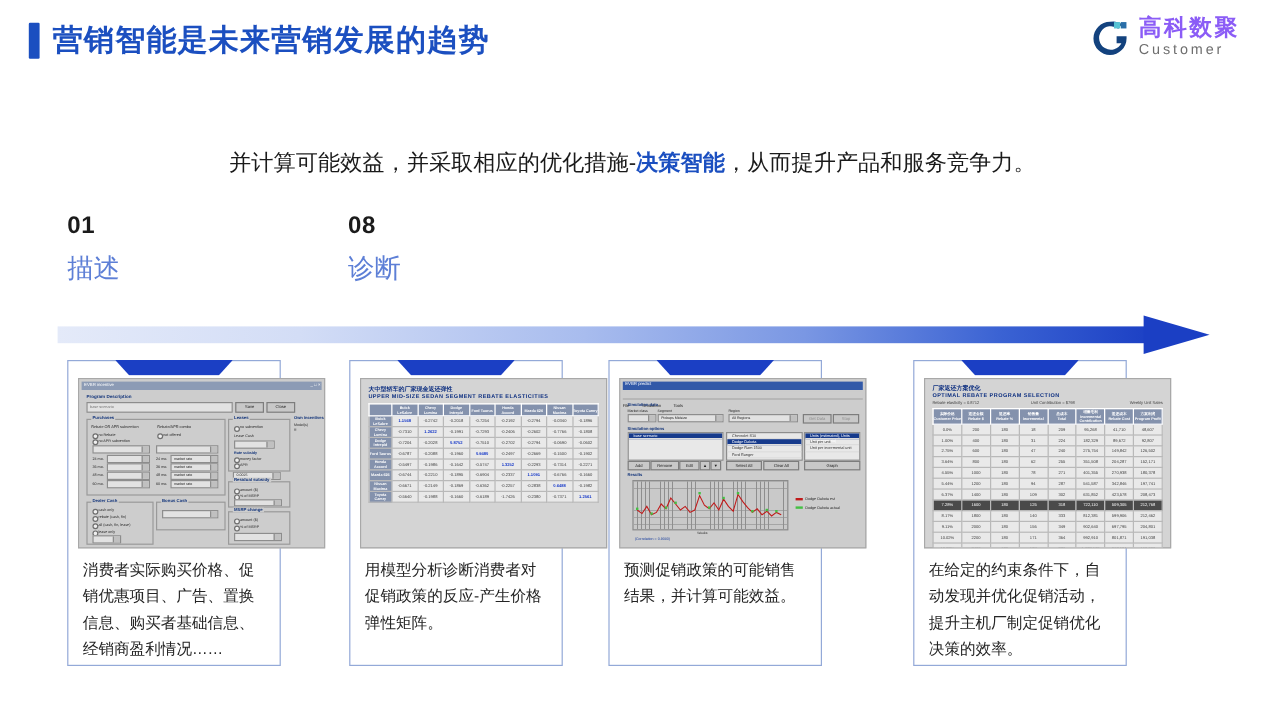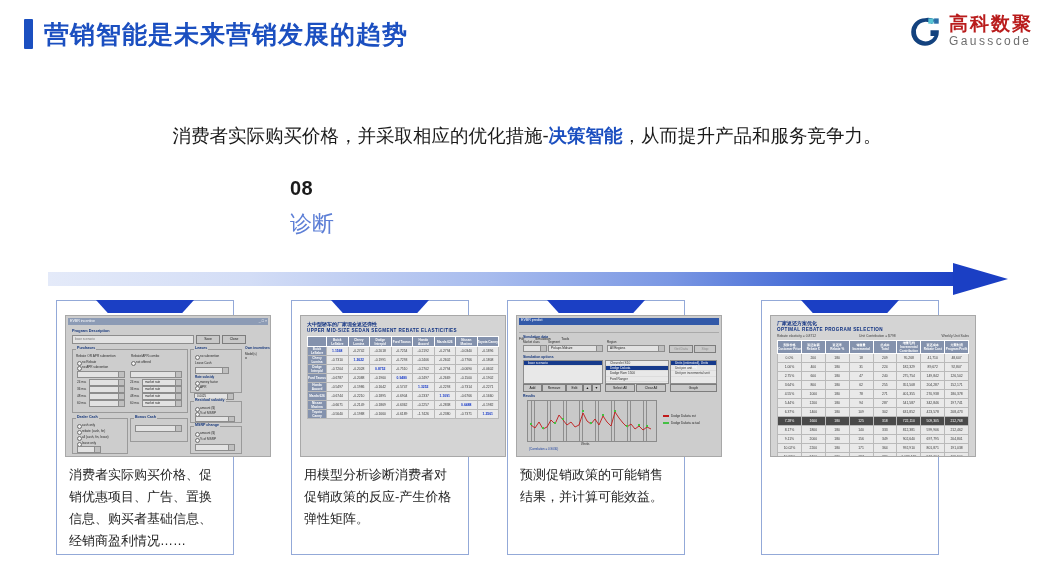--- a/index.html
+++ b/index.html
@@ -10,21 +10,21 @@
     overflow:hidden;position:relative;
   }
   
   .header{position:absolute;left:0;top:0;width:1051px;height:72px;}
   .title-wrap{position:absolute;left:24px;top:19px;display:flex;align-items:center;}
   .title-bar{width:9px;height:30px;background:#1b4fc0;margin-right:11px;border-radius:1px;}
   .title-text{font-size:25px;font-weight:bold;color:#1b4fc0;letter-spacing:1px;line-height:30px;}
   .logo{position:absolute;right:18px;top:14px;display:flex;align-items:center;}
   .logo-mark{width:34px;height:34px;position:relative;margin-right:7px;}
   .logo-text{display:flex;flex-direction:column;justify-content:center;}
-  .logo-cn{font-size:19px;font-weight:bold;color:#b91c1c;letter-spacing:2px;line-height:20px;}
+  .logo-cn{font-size:19px;font-weight:bold;color:#8b5cf6;letter-spacing:2px;line-height:20px;}
   .logo-en{font-size:12px;color:#6e6e6e;letter-spacing:2.4px;line-height:15px;}
 
   
   .para{position:absolute;left:52px;top:88px;width:950px;text-align:center;
         font-size:18.5px;color:#1a1a1a;line-height:32px;}
   .para .hl{color:#1b4fc0;font-weight:bold;}
 
   
   .steps{position:absolute;left:0;top:176px;width:1051px;height:70px;}
   .step{position:absolute;top:0;}
@@ -109,31 +109,35 @@
   <div class="logo">
     <div class="logo-mark">
       <svg width="34" height="34" viewBox="0 0 34 34">
         <path d="M17 3.2 A13.8 13.8 0 1 0 30.8 17 L30.8 15.2 L22.5 15.2 L22.5 21.0 L26.5 21.0 A9.8 9.8 0 1 1 23.9 9.0 L27.2 5.0 A13.7 13.7 0 0 0 17 3.2 Z" fill="#13427e"></path>
         <rect x="20.3" y="3.4" width="5.3" height="5.3" fill="#57c3d4"></rect>
         <rect x="26.1" y="3.4" width="4.6" height="5.3" fill="#2a6ea8"></rect>
       </svg>
     </div>
     <div class="logo-text">
       <div class="logo-cn">高科数聚</div>
-      <div class="logo-en">Gausscode</div>
+      <div class="logo-en">Customer</div>
     </div>
   </div>
 </div>
 
 <div class="para">
   <br>
-  <span>消费者实际购买价格，并采取相应的优化措施-</span><span class="hl">决策智能</span><span>，从而提升产品和服务竞争力。</span>
+  <span>并计算可能效益，并采取相应的优化措施-</span><span class="hl">决策智能</span><span>，从而提升产品和服务竞争力。</span>
 </div>
 
 <div class="steps">
+  <div class="step step0">
+    <div class="step-num">01</div>
+    <div class="step-label">描述</div>
+  </div>
   <div class="step step1">
     <div class="step-num">08</div>
     <div class="step-label">诊断</div>
   </div>
 </div>
 
 <div class="arrow">
   <div class="arrow-shaft"></div>
   <div class="arrow-head"></div>
 </div>
@@ -594,15 +598,16 @@
                 <td>187</td>
                 <td>380</td>
                 <td>1,083,179</td>
                 <td>912,104</td>
                 <td>169,900</td>
               </tr>
             </tbody>
           </table>
       </div>
     </div>
+    <div class="cap">在给定的约束条件下，自动发现并优化促销活动，提升主机厂制定促销优化决策的效率。</div>
   </div>
 
 </div>
 
 </body></html>

